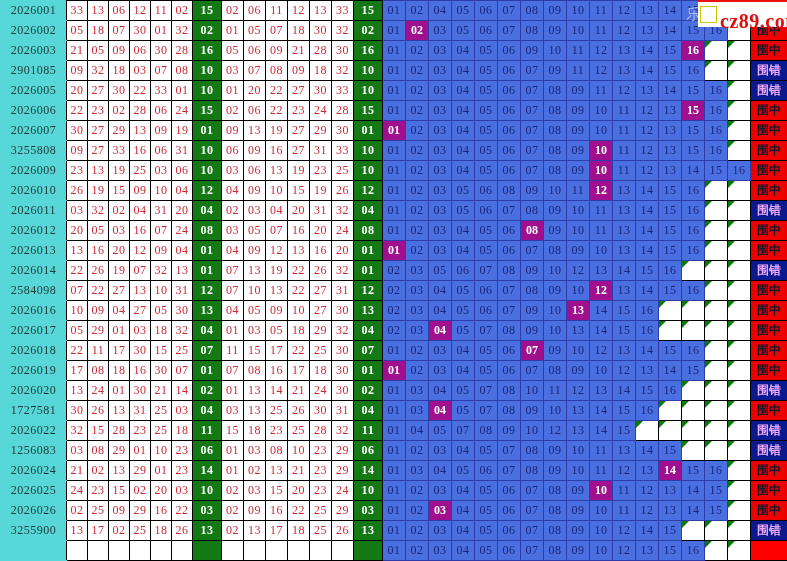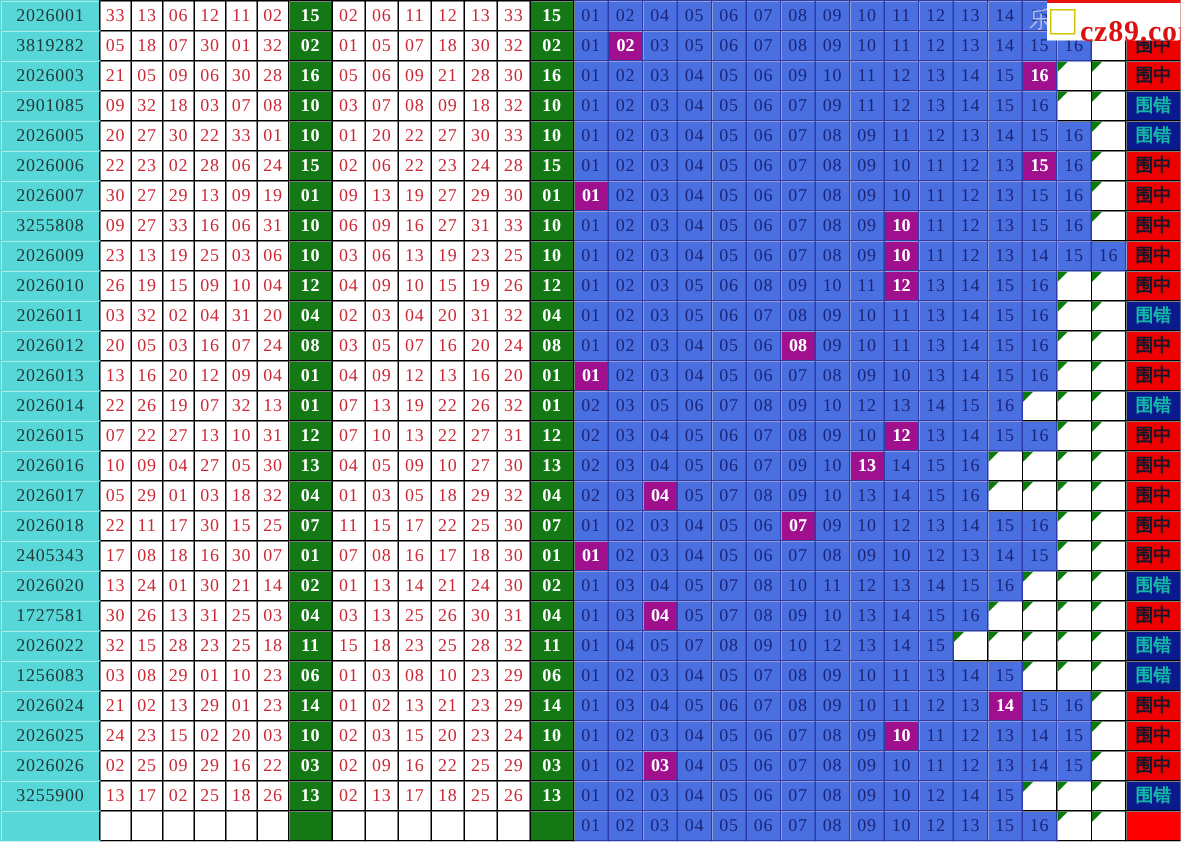--- a/index.html
+++ b/index.html
@@ -13,21 +13,21 @@
        font-size:12px;letter-spacing:0.5px;}
   td.r{background:#fff;color:var(--redtxt);letter-spacing:0.5px;}
   td.g{background:var(--green);color:#fff;font-weight:bold;letter-spacing:0.5px;}
   td.b{background:var(--blue);color:#1a257a;border-color:#2e3caa;letter-spacing:0.5px;}
   td.hl{background:var(--purple);color:#fff;font-weight:bold;border-color:#2e3caa;}
   td.e{background:#fff;position:relative;}
   td.e::before{content:"";position:absolute;top:0;left:0;width:0;height:0;
        border-top:7px solid #0a7a0a;border-right:7px solid transparent;}
   td.hit{background:var(--hitbg);color:#0f172a;font-weight:bold;
        font-family:"Liberation Sans",sans-serif;font-size:12px;}
-  td.miss{background:var(--missbg);color:#14b8a6;font-weight:bold;
+  td.miss{background:var(--missbg);color:#f0abfc;font-weight:bold;
        font-family:"Liberation Sans",sans-serif;font-size:12px;}
   td.pend{background:var(--pendbg);}
   .logo{position:absolute;top:0;left:686px;height:27px;display:flex;}
   .logo-char{color:#aeb9ef;font-size:15px;line-height:27px;width:12px;
        font-family:"Liberation Sans",sans-serif;}
   .logo-box{background:#fff;border-top:2px solid #ea100c;display:flex;
        align-items:center;padding:0 3px 0 2px;flex:1;}
   .logo-square{width:15px;height:15px;background:var(--yellow);
        border:1px solid #d4c500;margin-right:3px;flex:none;}
   .logo-text{color:#dd1111;font-weight:bold;font-size:20px;letter-spacing:0.5px;
@@ -101,21 +101,21 @@
           <td class="b">11</td>
           <td class="b">12</td>
           <td class="b">13</td>
           <td class="b">14</td>
           <td class="b">15</td>
           <td class="b">16</td>
           <td class="e"></td>
           <td class="hit">围中</td>
         </tr>
         <tr>
-          <td class="p">3819282</td>
+          <td class="p">2026002</td>
           <td class="r">05</td>
           <td class="r">18</td>
           <td class="r">07</td>
           <td class="r">30</td>
           <td class="r">01</td>
           <td class="r">32</td>
           <td class="g">02</td>
           <td class="r">01</td>
           <td class="r">05</td>
           <td class="r">07</td>
@@ -543,21 +543,21 @@
           <td class="b">13</td>
           <td class="b">14</td>
           <td class="b">15</td>
           <td class="b">16</td>
           <td class="e"></td>
           <td class="e"></td>
           <td class="e"></td>
           <td class="miss">围错</td>
         </tr>
         <tr>
-          <td class="p">2026015</td>
+          <td class="p">2584098</td>
           <td class="r">07</td>
           <td class="r">22</td>
           <td class="r">27</td>
           <td class="r">13</td>
           <td class="r">10</td>
           <td class="r">31</td>
           <td class="g">12</td>
           <td class="r">07</td>
           <td class="r">10</td>
           <td class="r">13</td>
@@ -679,21 +679,21 @@
           <td class="b">12</td>
           <td class="b">13</td>
           <td class="b">14</td>
           <td class="b">15</td>
           <td class="b">16</td>
           <td class="e"></td>
           <td class="e"></td>
           <td class="hit">围中</td>
         </tr>
         <tr>
-          <td class="p">2405343</td>
+          <td class="p">2026019</td>
           <td class="r">17</td>
           <td class="r">08</td>
           <td class="r">18</td>
           <td class="r">16</td>
           <td class="r">30</td>
           <td class="r">07</td>
           <td class="g">01</td>
           <td class="r">07</td>
           <td class="r">08</td>
           <td class="r">16</td>

